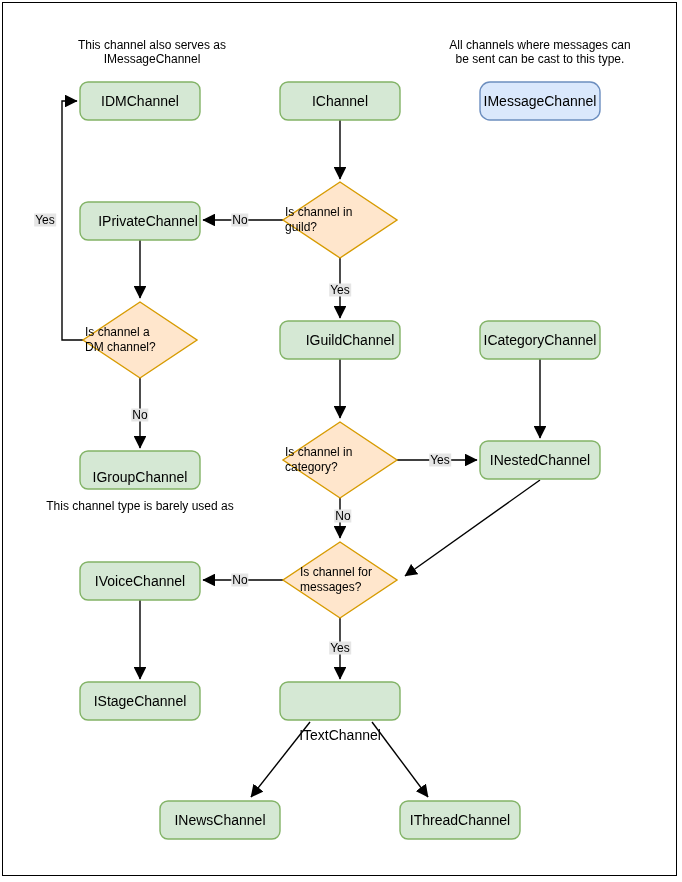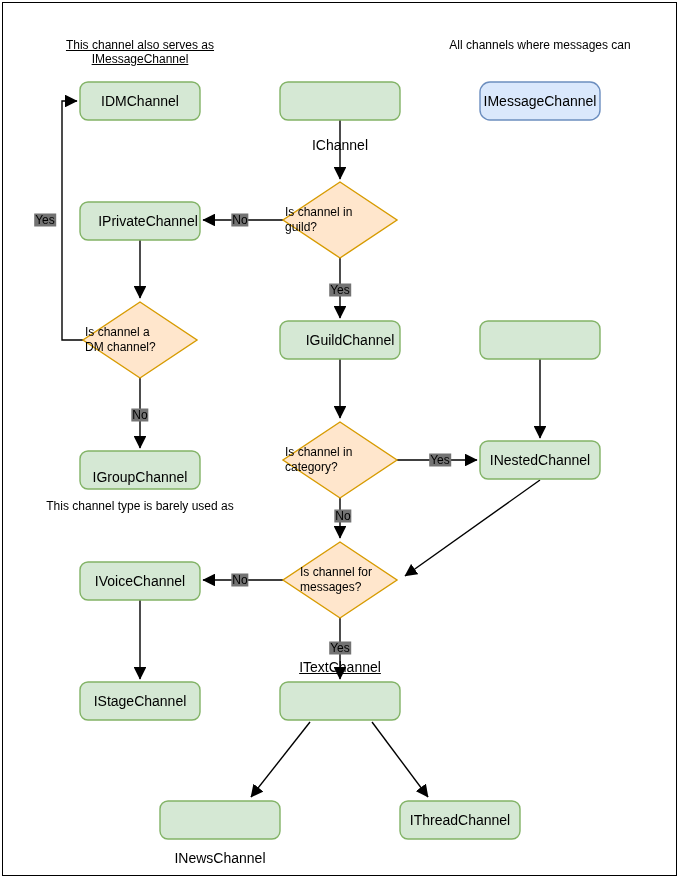--- a/index.html
+++ b/index.html
@@ -21,21 +21,21 @@
   .node-label {
     position: absolute; display: flex; align-items: center; justify-content: center;
     font-size: 14px; line-height: 15px; text-align: center; pointer-events: none; white-space: nowrap;
   }
   .decision-label {
     position: absolute; display: flex; flex-direction: column; align-items: flex-start; justify-content: center;
     font-size: 12px; line-height: 15px; text-align: center; pointer-events: none; white-space: nowrap;
   }
   .edge-label {
     position: absolute; transform: translate(-50%, -50%);
-    font-size: 12px; line-height: 13px; background: #737373; padding: 0 1px;
+    font-size: 12px; line-height: 13px; background: #e5e5e5; padding: 0 1px;
     pointer-events: none; white-space: nowrap;
   }
   .note {
     position: absolute; font-size: 12px; line-height: 14px; text-align: center; pointer-events: none;
   }
 </style>
 </head>
 <body>
 
 <div class="canvas">
@@ -79,42 +79,44 @@
     <rect class="node-green" x="400" y="801" width="120" height="38" rx="8"></rect>
 
     <polygon class="decision" points="340,182 397,220 340,258 283,220"></polygon>
     <polygon class="decision" points="140,302 197,340 140,378 83,340"></polygon>
     <polygon class="decision" points="340,422 397,460 340,498 283,460"></polygon>
     <polygon class="decision" points="340,542 397,580 340,618 283,580"></polygon>
   </svg>
 
   <div class="page-border"></div>
 
-  <div class="note" style="left:20px; top:38px; width:240px;text-decoration:underline;">
+  <div class="note" style="left:32px; top:38px; width:240px;">
     <div>This channel also serves as</div>
     <div>IMessageChannel</div>
   </div>
   <div class="note" style="left:420px; top:38px; width:240px;">
     <div>All channels where messages can</div>
+    <div>be sent can be cast to this type.</div>
   </div>
   <div class="note" style="left:10px; top:499px; width:260px;">
     <div>This channel type is barely used as</div>
   </div>
 
   <div class="node-label" style="left:80px; top:82px; width:120px; height:38px;">IDMChannel</div>
-  <div class="node-label" style="left:280px; top:82px; width:120px; height:38px;margin-top:44px;">IChannel</div>
+  <div class="node-label" style="left:280px; top:82px; width:120px; height:38px;">IChannel</div>
   <div class="node-label" style="left:480px; top:82px; width:120px; height:38px;">IMessageChannel</div>
   <div class="node-label" style="left:80px; top:202px; width:136px; height:38px;">IPrivateChannel</div>
   <div class="node-label" style="left:280px; top:321px; width:120px; height:38px;padding-left:10px;">IGuildChannel</div>
+  <div class="node-label" style="left:480px; top:321px; width:120px; height:38px;">ICategoryChannel</div>
   <div class="node-label" style="left:80px; top:451px; width:120px; height:52px;">IGroupChannel</div>
   <div class="node-label" style="left:480px; top:441px; width:120px; height:38px;">INestedChannel</div>
   <div class="node-label" style="left:80px; top:562px; width:120px; height:38px;">IVoiceChannel</div>
   <div class="node-label" style="left:80px; top:682px; width:120px; height:38px;">IStageChannel</div>
-  <div class="node-label" style="left:280px; top:646px; width:120px; height:42px;text-decoration:underline;">ITextChannel</div>
-  <div class="node-label" style="left:160px; top:839px; width:120px; height:38px;">INewsChannel</div>
+  <div class="node-label" style="left:280px; top:714px; width:120px; height:42px;">ITextChannel</div>
+  <div class="node-label" style="left:160px; top:801px; width:120px; height:38px;">INewsChannel</div>
   <div class="node-label" style="left:400px; top:801px; width:120px; height:38px;">IThreadChannel</div>
 
   <div class="decision-label" style="left:285px; top:190px; width:110px; height:60px;">
     <span>Is channel in</span>
     <span>guild?</span>
   </div>
   <div class="decision-label" style="left:85px; top:310px; width:110px; height:60px;">
     <span>Is channel a</span>
     <span>DM channel?</span>
   </div>

